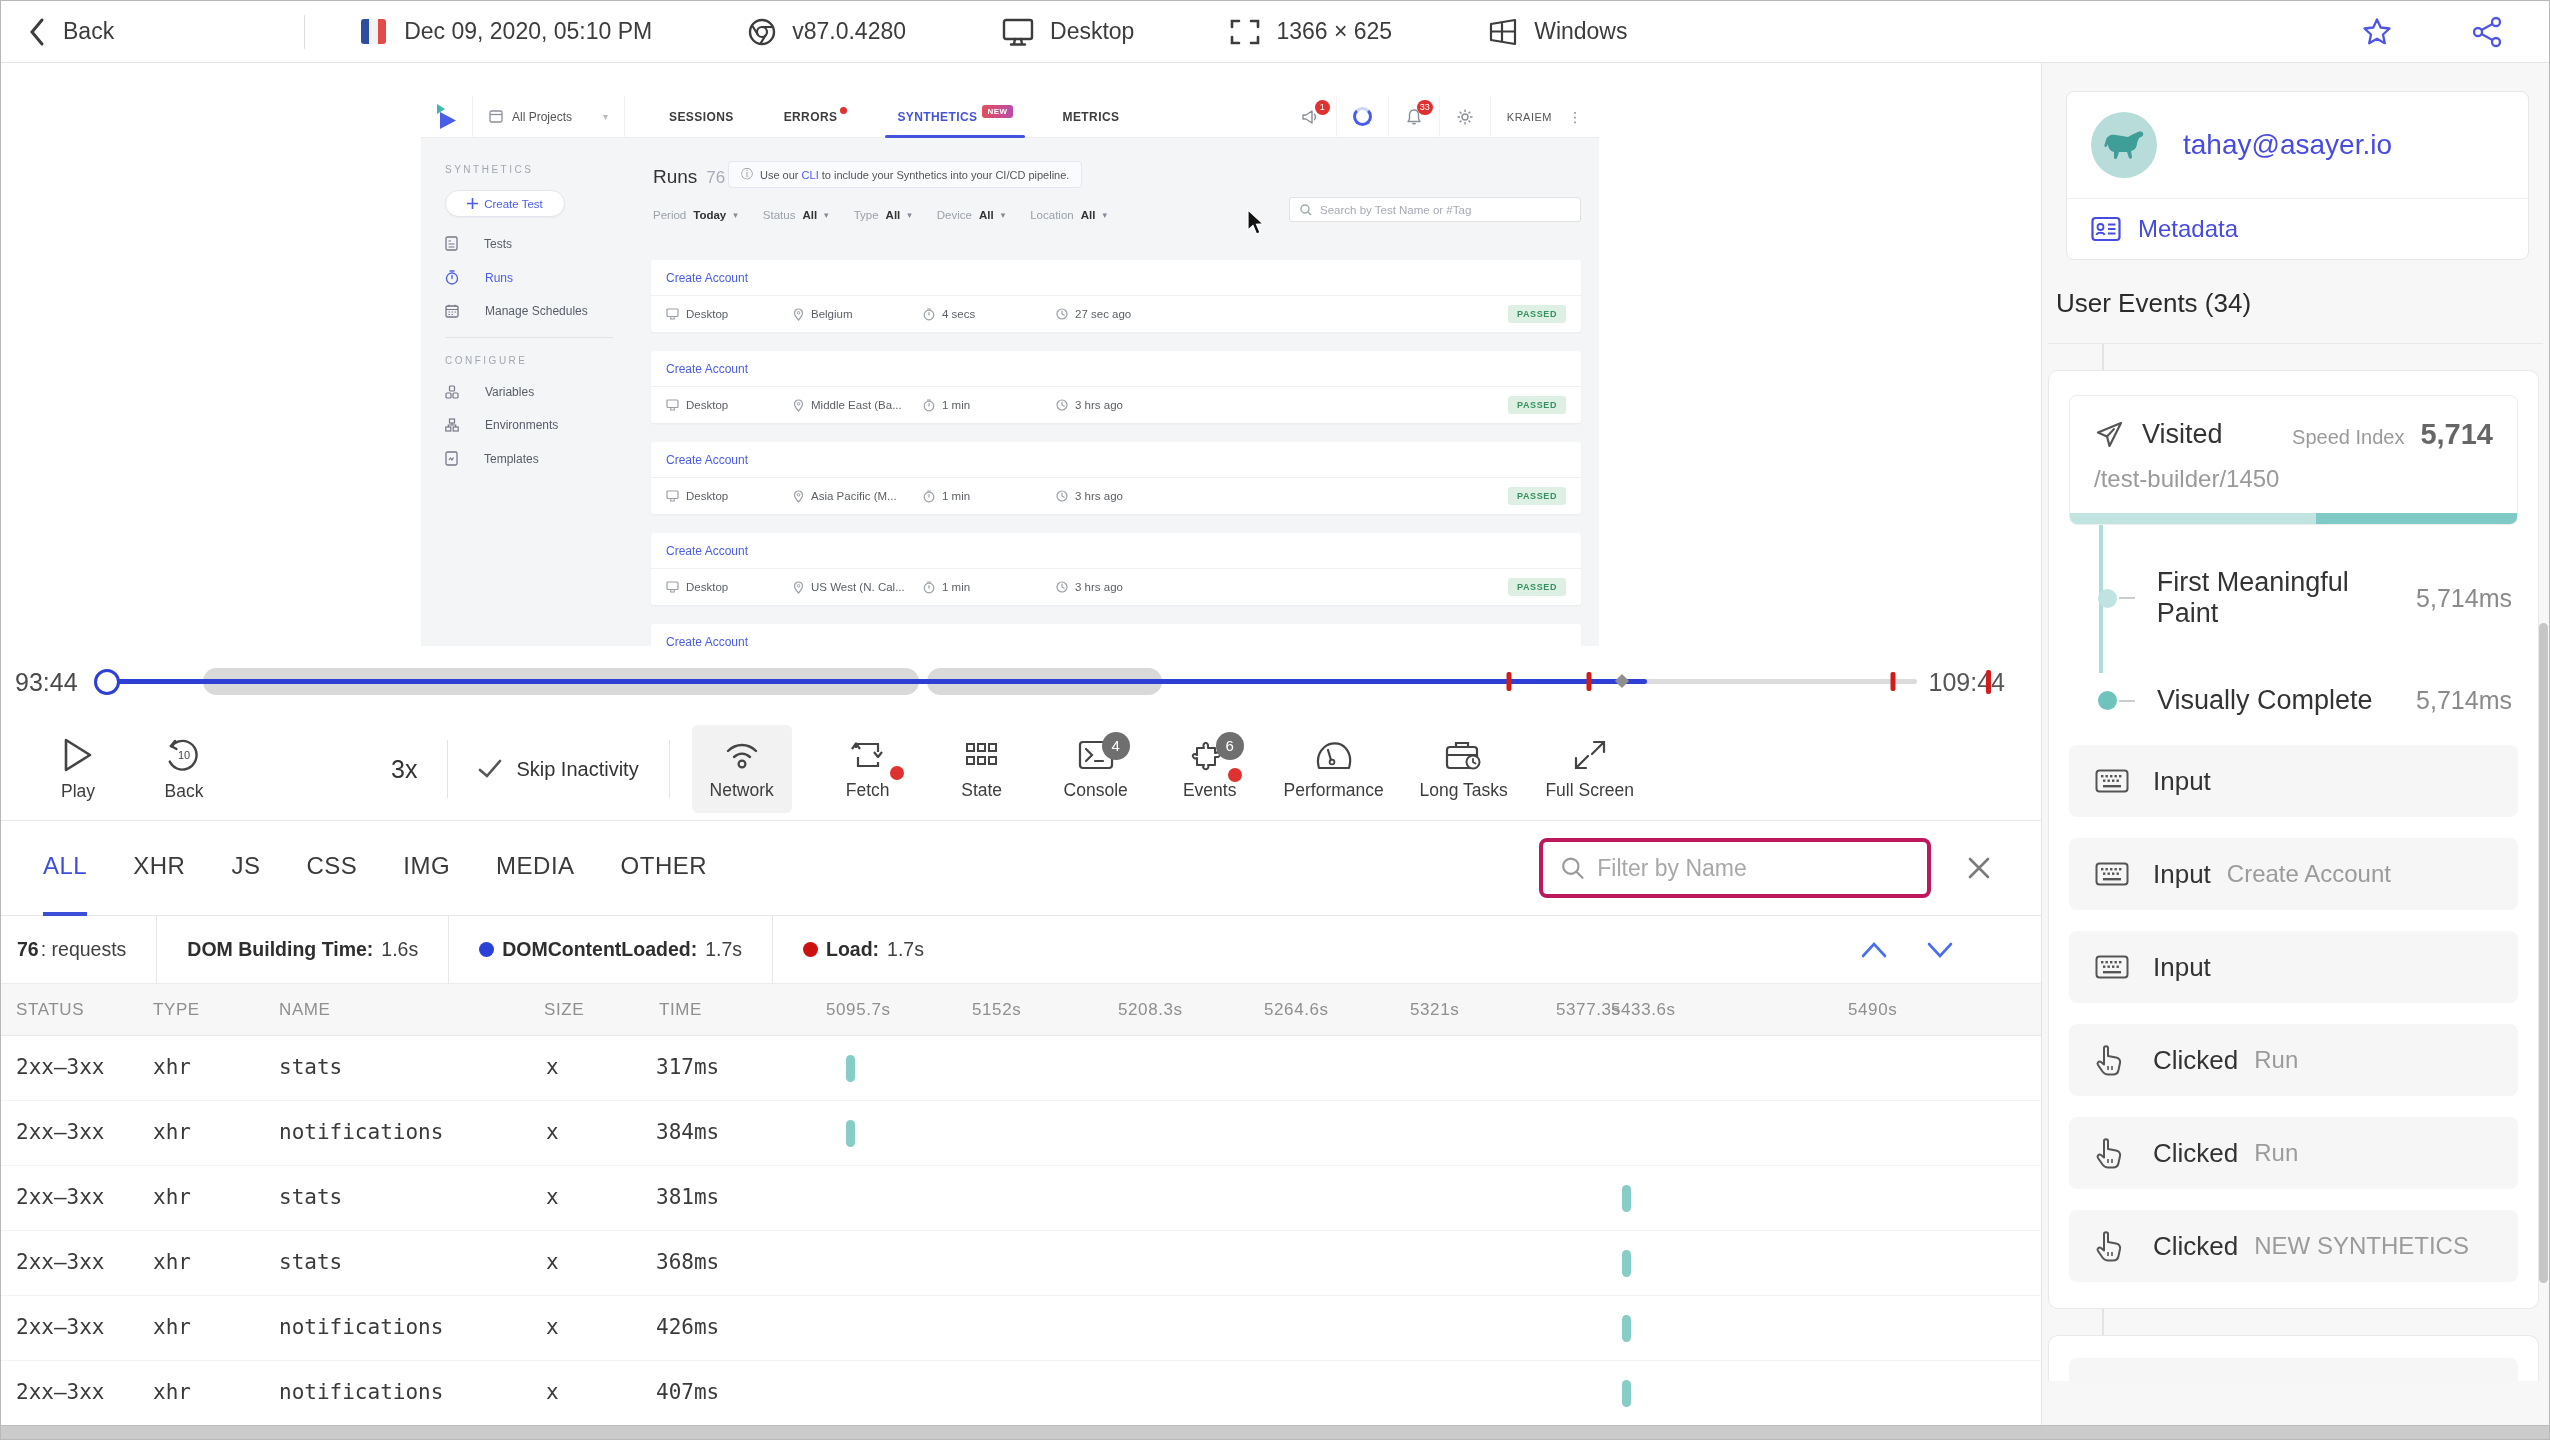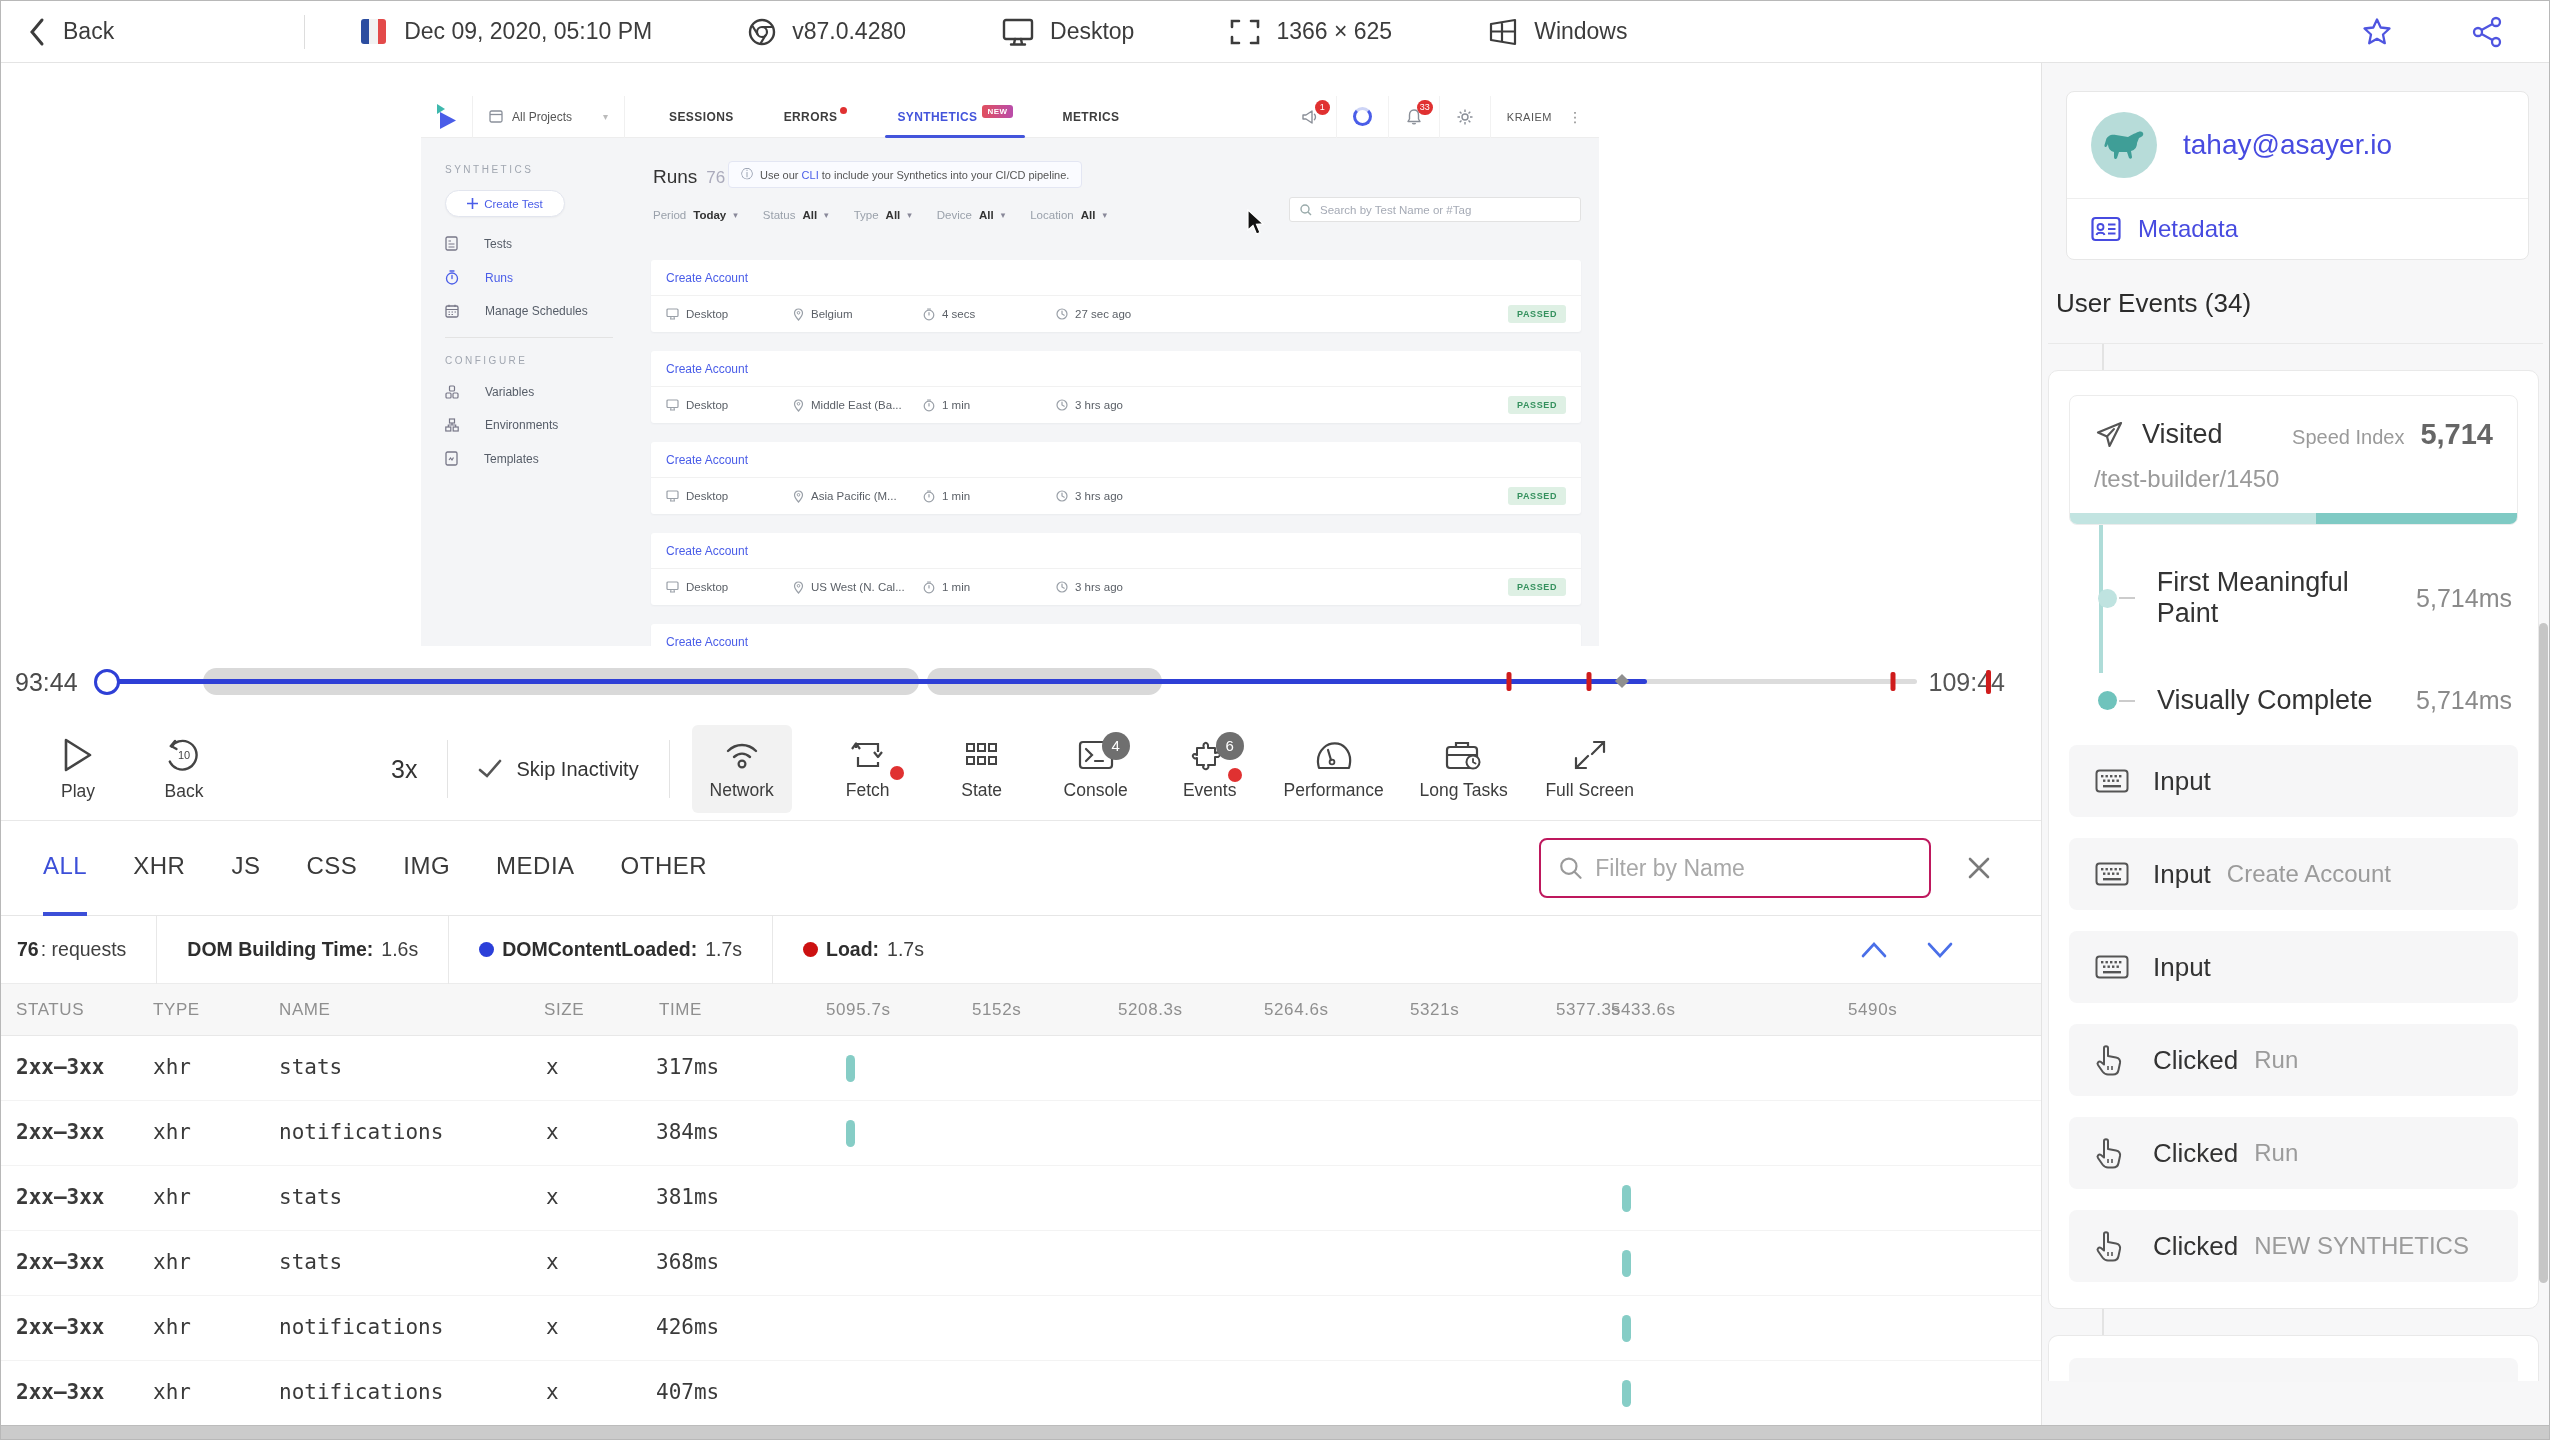--- a/index.html
+++ b/index.html
@@ -99,21 +99,21 @@
   .skip { display:flex; align-items:center; gap:14px; font-size:20px; color:#333; cursor:pointer; }
   .badge-num { position:absolute; top:-6px; right:16px; width:28px; height:28px; border-radius:50%; background:#6f6f6f; color:#fff; font-size:15px; display:flex; align-items:center; justify-content:center; z-index:2; }
   .red-dot { position:absolute; width:14px; height:14px; border-radius:50%; background:#e03131; }
   .ctl-back { margin-left:36px; }
   .ctl-group { display:flex; gap:14px; margin-left:26px; }
 
   
   .net-tabs { position:relative; width:2040px; height:95px; display:flex; align-items:center; padding:0 42px; border-bottom:1px solid #e6e6e6; background:#fff; }
   .ntab { height:95px; display:flex; align-items:center; font-size:24px; color:#3a3a3a; letter-spacing:.5px; margin-right:46px; border-bottom:4px solid transparent; cursor:pointer; }
   .ntab.active { color:#3c4fd8; border-bottom-color:#3c4fd8; }
-  .filter-box { margin-left:auto; width:392px; height:60px; border:2px solid #be185d; border-radius:8px; display:flex; align-items:center; gap:13px; padding:0 18px; background:#fff; }
+  .filter-box { margin-left:auto; width:392px; height:60px; border:4px solid #be185d; border-radius:8px; display:flex; align-items:center; gap:13px; padding:0 18px; background:#fff; }
   .filter-box input { border:none; outline:none; font-size:23px; color:#444; width:100%; font-family:"Liberation Sans",sans-serif; }
   .filter-box input::placeholder { color:#a8a8a8; }
   .net-close { margin-left:34px; margin-right:6px; cursor:pointer; display:flex; }
 
   .net-summary { width:2040px; height:68px; display:flex; align-items:center; font-size:19.5px; color:#3f3f3f; border-bottom:1px solid #ececec; background:#fff; }
   .ns-seg { height:68px; display:flex; align-items:center; gap:8px; padding:0 30px; }
   .ns-seg:first-child { padding-left:16px; }
   .ns-seg + .ns-seg { border-left:1px solid #e8e8e8; }
   .ns-seg b { font-weight:700; color:#2e2e2e; }
   .dot { width:15px; height:15px; border-radius:50%; }
@@ -122,21 +122,21 @@
 
   .net-table { position:relative; width:2040px; }
   .col-lines { position:absolute; left:0; top:0; bottom:0; width:2040px; pointer-events:none; }
   .col-line { position:absolute; top:0; bottom:0; width:1px; background:#ececec; }
   .nt-header { position:relative; height:52px; background:#f7f7f7; border-bottom:1px solid #e8e8e8; font-size:17px; color:#8f8f8f; letter-spacing:.6px; }
   .nt-header span { position:absolute; top:16px; }
   .h-status{left:15px;} .h-type{left:152px;} .h-name{left:278px;} .h-size{left:543px;} .h-time{left:658px;}
   .h-tc { top:16px; }
   .net-row { position:relative; height:65px; border-bottom:1px solid #f3f3f3; font-family:"DejaVu Sans Mono", monospace; font-size:21px; color:#3a3a3a; cursor:pointer; background:#fff; }
   .net-row span { position:absolute; top:19px; }
-  .r-status{left:15px;font-weight:bold;} .r-type{left:152px;} .r-name{left:278px;} .r-size{left:545px;} .r-time{left:655px;}
+  .r-status{left:15px;} .r-type{left:152px;} .r-name{left:278px;} .r-size{left:545px;} .r-time{left:655px;}
   .net-bar { position:absolute; top:19px; width:9px; height:27px; border-radius:5px; background:#86cdc6; }
 
   .hscroll { position:absolute; left:0; bottom:0; width:2550px; height:14px; background:#cbcbcb; border-top:1px solid #bcbcbc; cursor:pointer; z-index:9; }
 
   
   .sidebar { position:absolute; left:2040px; top:62px; width:510px; height:1364px; background:#f7f7f8; border-left:1px solid #e3e3e3; overflow:hidden; }
   .user-card { margin:28px 22px 0 24px; background:#fff; border:1px solid #e7e7e7; border-radius:8px; }
   .uc-top { display:flex; align-items:center; gap:26px; padding:20px 24px; }
   .avatar { width:66px; height:66px; border-radius:50%; background:#b7dcd9; display:flex; align-items:center; justify-content:center; }
   .uc-email { font-size:28px; color:#474be0; cursor:pointer; }

